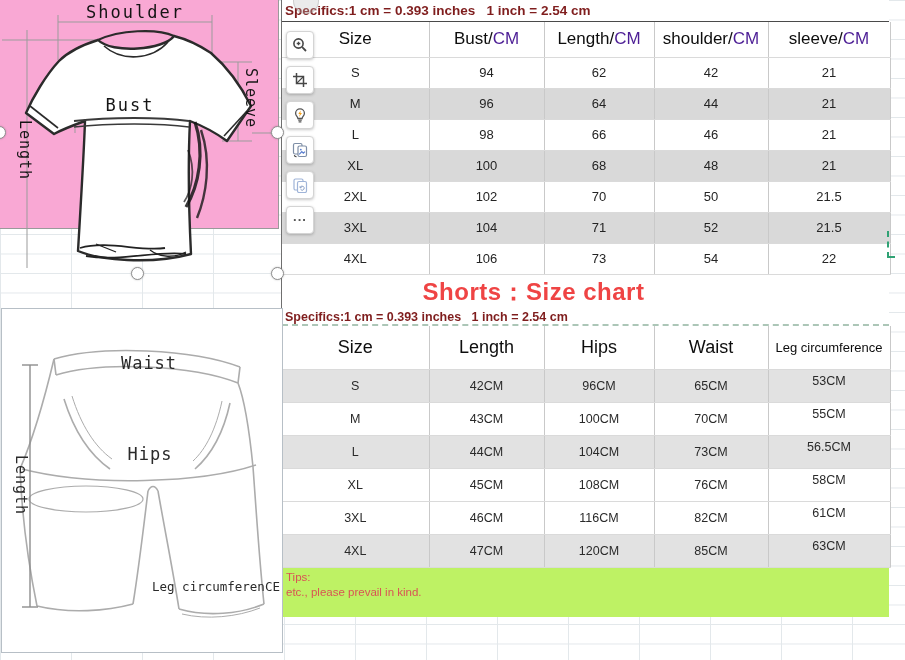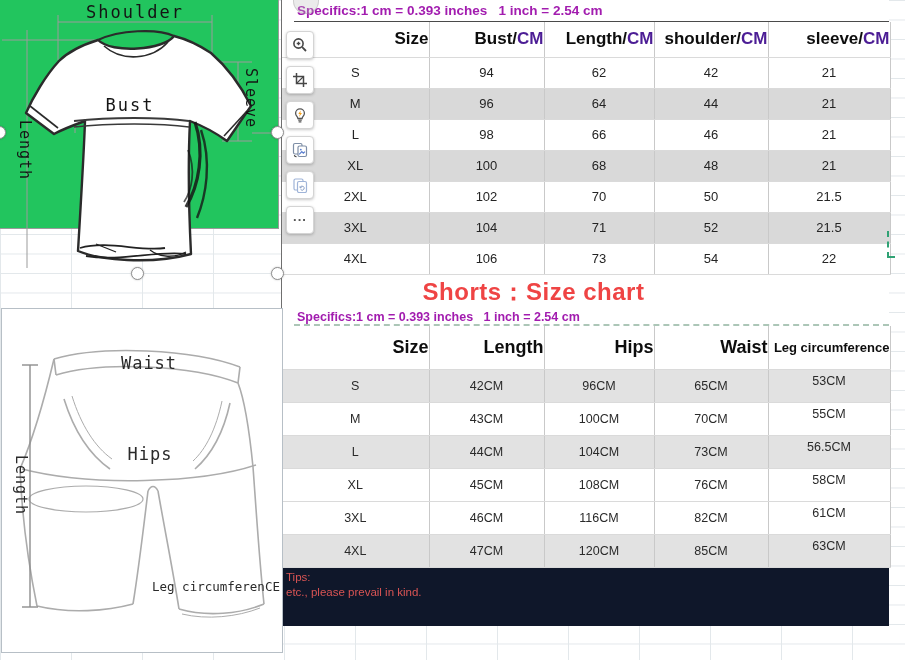--- a/index.html
+++ b/index.html
@@ -12,21 +12,21 @@
       linear-gradient(to bottom, #e3e8eb 1px, transparent 1px);
     background-size:71px 19.5px;
     position:relative;
     color:#1f1f1f;
   }
   #stage{ position:absolute; inset:0; }
 
   
   #shirt-figure{
     position:absolute; left:0; top:0; width:279px; height:229px;
-    background:#22c55e; border:1px solid #9a9a9a; border-left:none; border-top:none;
+    background:#f9a8d4; border:1px solid #9a9a9a; border-left:none; border-top:none;
     z-index:4;
   }
   .handle{
     position:absolute; width:13px; height:13px; border-radius:50%;
     background:#fff; border:1px solid #8f8f8f; box-shadow:0 0 2px rgba(0,0,0,.25);
     z-index:9;
   }
 
   
   #shorts-figure{
@@ -34,49 +34,49 @@
     background:#fff; border:1px solid #b7bfc6; z-index:2;
   }
 
   
   #right-panel{
     position:absolute; left:281px; top:0; width:608px;
     background:#fff; border-left:1px solid #6f6f6f; z-index:1;
   }
   .specifics{
     background:#fff; font-weight:bold; white-space:pre;
-    padding-left:3px; color:#a21caf;margin-left:12px;
+    padding-left:3px; color:#7f1d1d;
   }
   #specifics-1{ height:22px; font-size:13.5px; line-height:21px; border-bottom:1px solid #4a4a4a; }
   #specifics-2{ height:17px; font-size:12.5px; line-height:16px; border-bottom:2px dashed rgba(104,152,124,.55); }
 
   table{ border-collapse:collapse; table-layout:fixed; width:608px; background:#fff; }
   td,th{ border-right:1px solid #c9c9c9; border-bottom:1px solid #dadada; text-align:center; overflow:hidden; }
-  th{ font-weight:bold; color:#0d0d0d;text-align:right; }
+  th{ font-weight:normal; color:#0d0d0d; }
   #shirt-table th{ height:35px; font-size:17px; }
   #shirt-table td{ height:31px; font-size:13px; color:#242424; }
   #shorts-table th{ height:44px; font-size:18px; }
   #shorts-table th.small-th{ font-size:13px; }
   #shorts-table td{ height:33px; font-size:12.5px; color:#2a2a2a; }
   #shirt-table tr.stripe td{ background:#d9d9d9; }
   #shorts-table tr.stripe td{ background:#e2e2e2; }
   td.sz-big{ font-size:16px; }
   td.leg{ vertical-align:top; }
   td.leg span{ position:relative; top:4px; display:inline-block; line-height:15px; }
   .red-cm{ color:#4c1d95; }
 
   #section-title{
     height:34px; background:#fff; display:flex; align-items:center; justify-content:center;
     padding-right:104px;
   }
   #section-title span{ color:#ef4444; font-size:24px; font-weight:bold; letter-spacing:.5px; }
 
   #tips{
-    background:#0f172a; color:#d95454; font-size:11.5px; line-height:14.5px;
-    padding:2px 4px 4px 4px; height:58px;
+    background:#bef264; color:#d95454; font-size:11.5px; line-height:14.5px;
+    padding:2px 4px 4px 4px; height:49px;
   }
 
   
   #toolbar{ position:absolute; left:286px; top:31px; z-index:6; width:28px; }
   .tool-btn{
     width:28px; height:28px; background:#fff; border:1px solid #d4d4d4; border-radius:4px;
     box-shadow:0 1px 3px rgba(0,0,0,.22); margin-bottom:7px;
     display:flex; align-items:center; justify-content:center; cursor:pointer;
   }
   .tool-btn svg{ display:block; }

